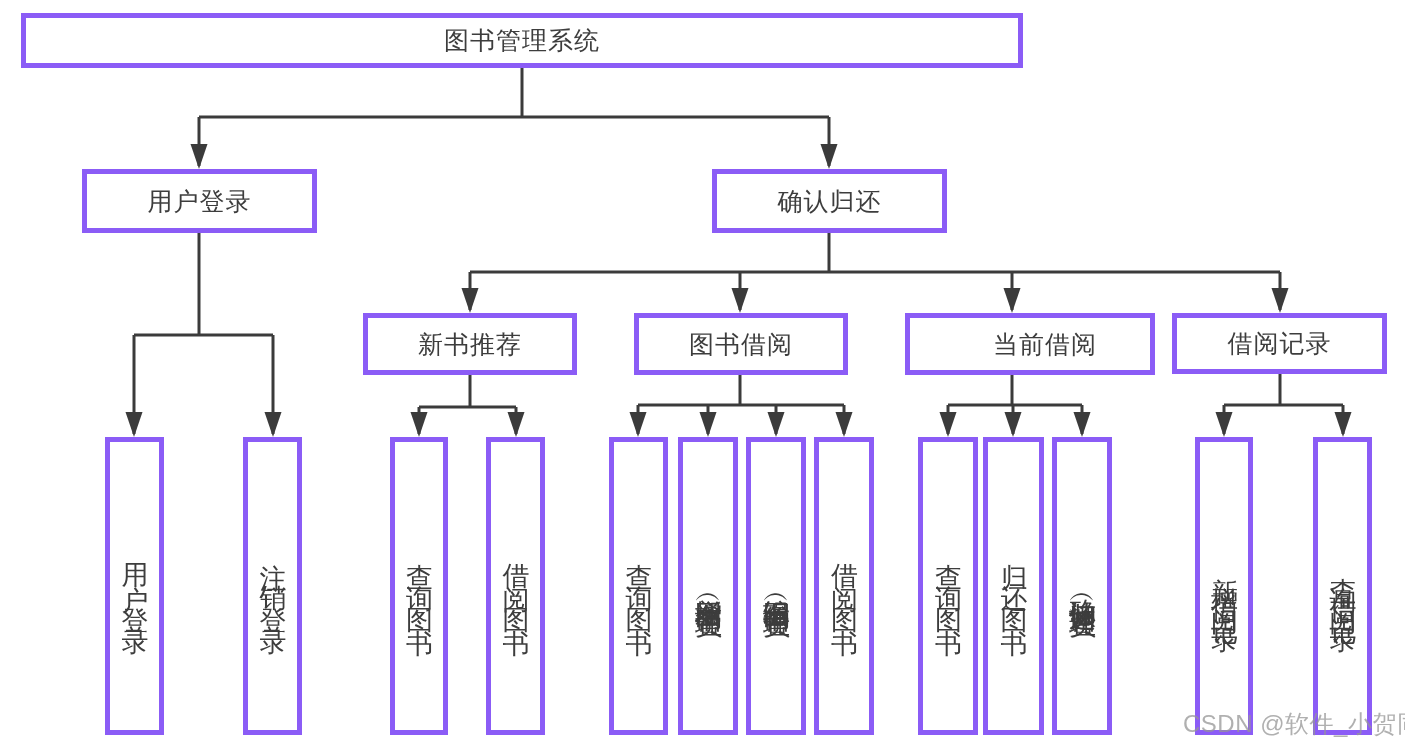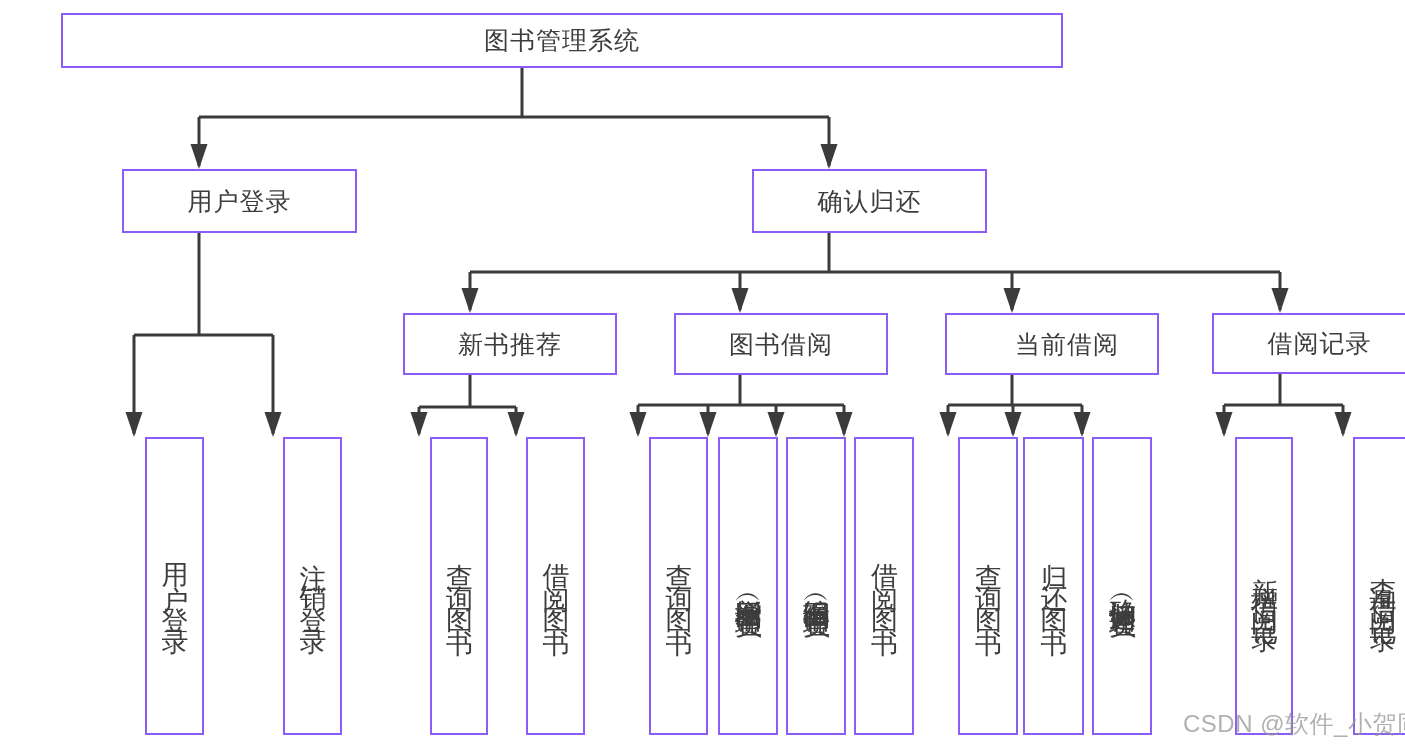--- a/index.html
+++ b/index.html
@@ -19,26 +19,25 @@
     position: absolute;
     left: 0; top: 0;
     width: 1405px;
     height: 747px;
     pointer-events: none;
   }
   .box {
     position: absolute;
     box-sizing: border-box;
     background: #ffffff;
-    border: 2px solid #8b5cf6;
+    border: 5px solid #8b5cf6;
     color: #3d3d3d;
     display: flex;
     align-items: center;
     justify-content: center;
-    margin-left: 40px;
   }
   .box.h {
     font-size: 25px;
     letter-spacing: 1px;
     white-space: nowrap;
   }
   .box.v {
     writing-mode: vertical-rl;
     text-orientation: mixed;
     font-size: 27px;
@@ -136,21 +135,21 @@
     </g>
   </svg>
 
   <div class="box h" style="left:21px; top:13px; width:1002px; height:55px;">图书管理系统</div>
 
   <div class="box h" style="left:82px; top:169px; width:235px; height:64px;">用户登录</div>
   <div class="box h" style="left:712px; top:169px; width:235px; height:64px;">确认归还</div>
 
   <div class="box h" style="left:634px; top:313px; width:214px; height:62px;">图书借阅</div>
   <div class="box h" style="left:363px; top:313px; width:214px; height:62px;">新书推荐</div>
-  <div class="box h" style="left:905px; top:313px; width:214px; height:62px;padding-left:30px;">当前借阅</div>
+  <div class="box h" style="left:905px; top:313px; width:250px; height:62px;padding-left:30px;">当前借阅</div>
   <div class="box h" style="left:1172px; top:313px; width:215px; height:61px;">借阅记录</div>
 
   <div class="box v vt-4" style="left:105px; top:437px; width:59px; height:298px;">用户登录</div>
   <div class="box v vt-4" style="left:243px; top:437px; width:59px; height:298px;">注销登录</div>
 
   <div class="box v vt-4" style="left:390px; top:437px; width:58px; height:298px;">查询图书</div>
   <div class="box v vt-4" style="left:486px; top:437px; width:59px; height:298px;">借阅图书</div>
 
   <div class="box v vt-4" style="left:609px; top:437px; width:59px; height:298px;">查询图书</div>
   <div class="box v vt-9" style="left:678px; top:437px; width:60px; height:298px;">新增图书（管理员）</div>

